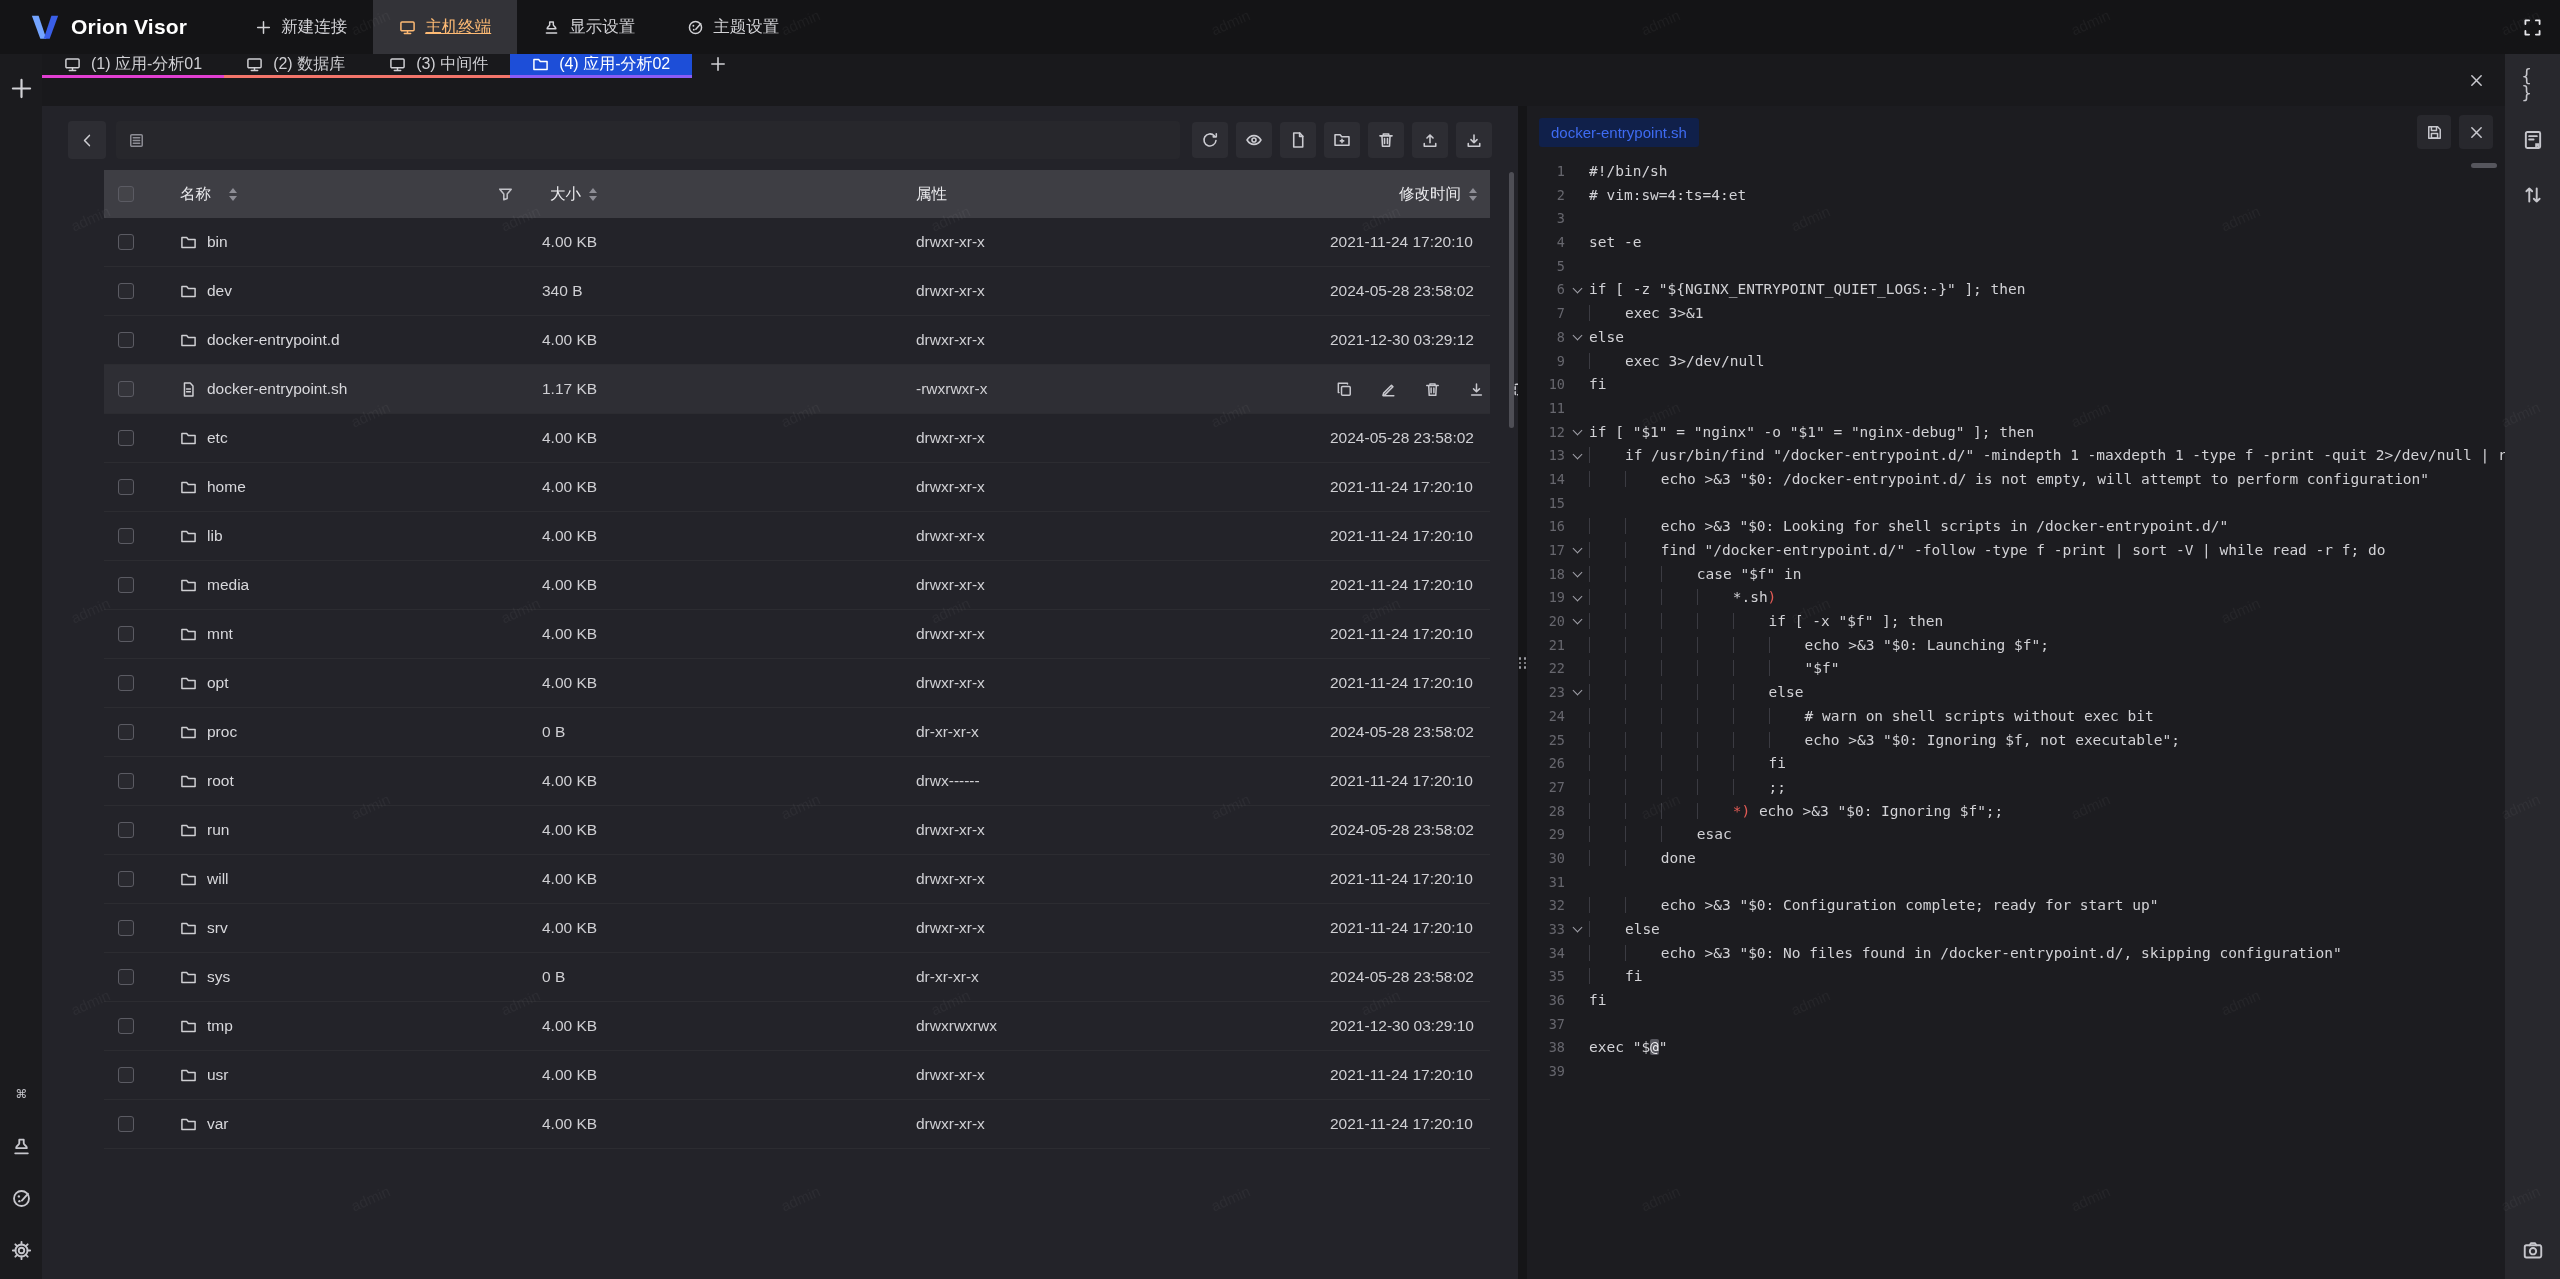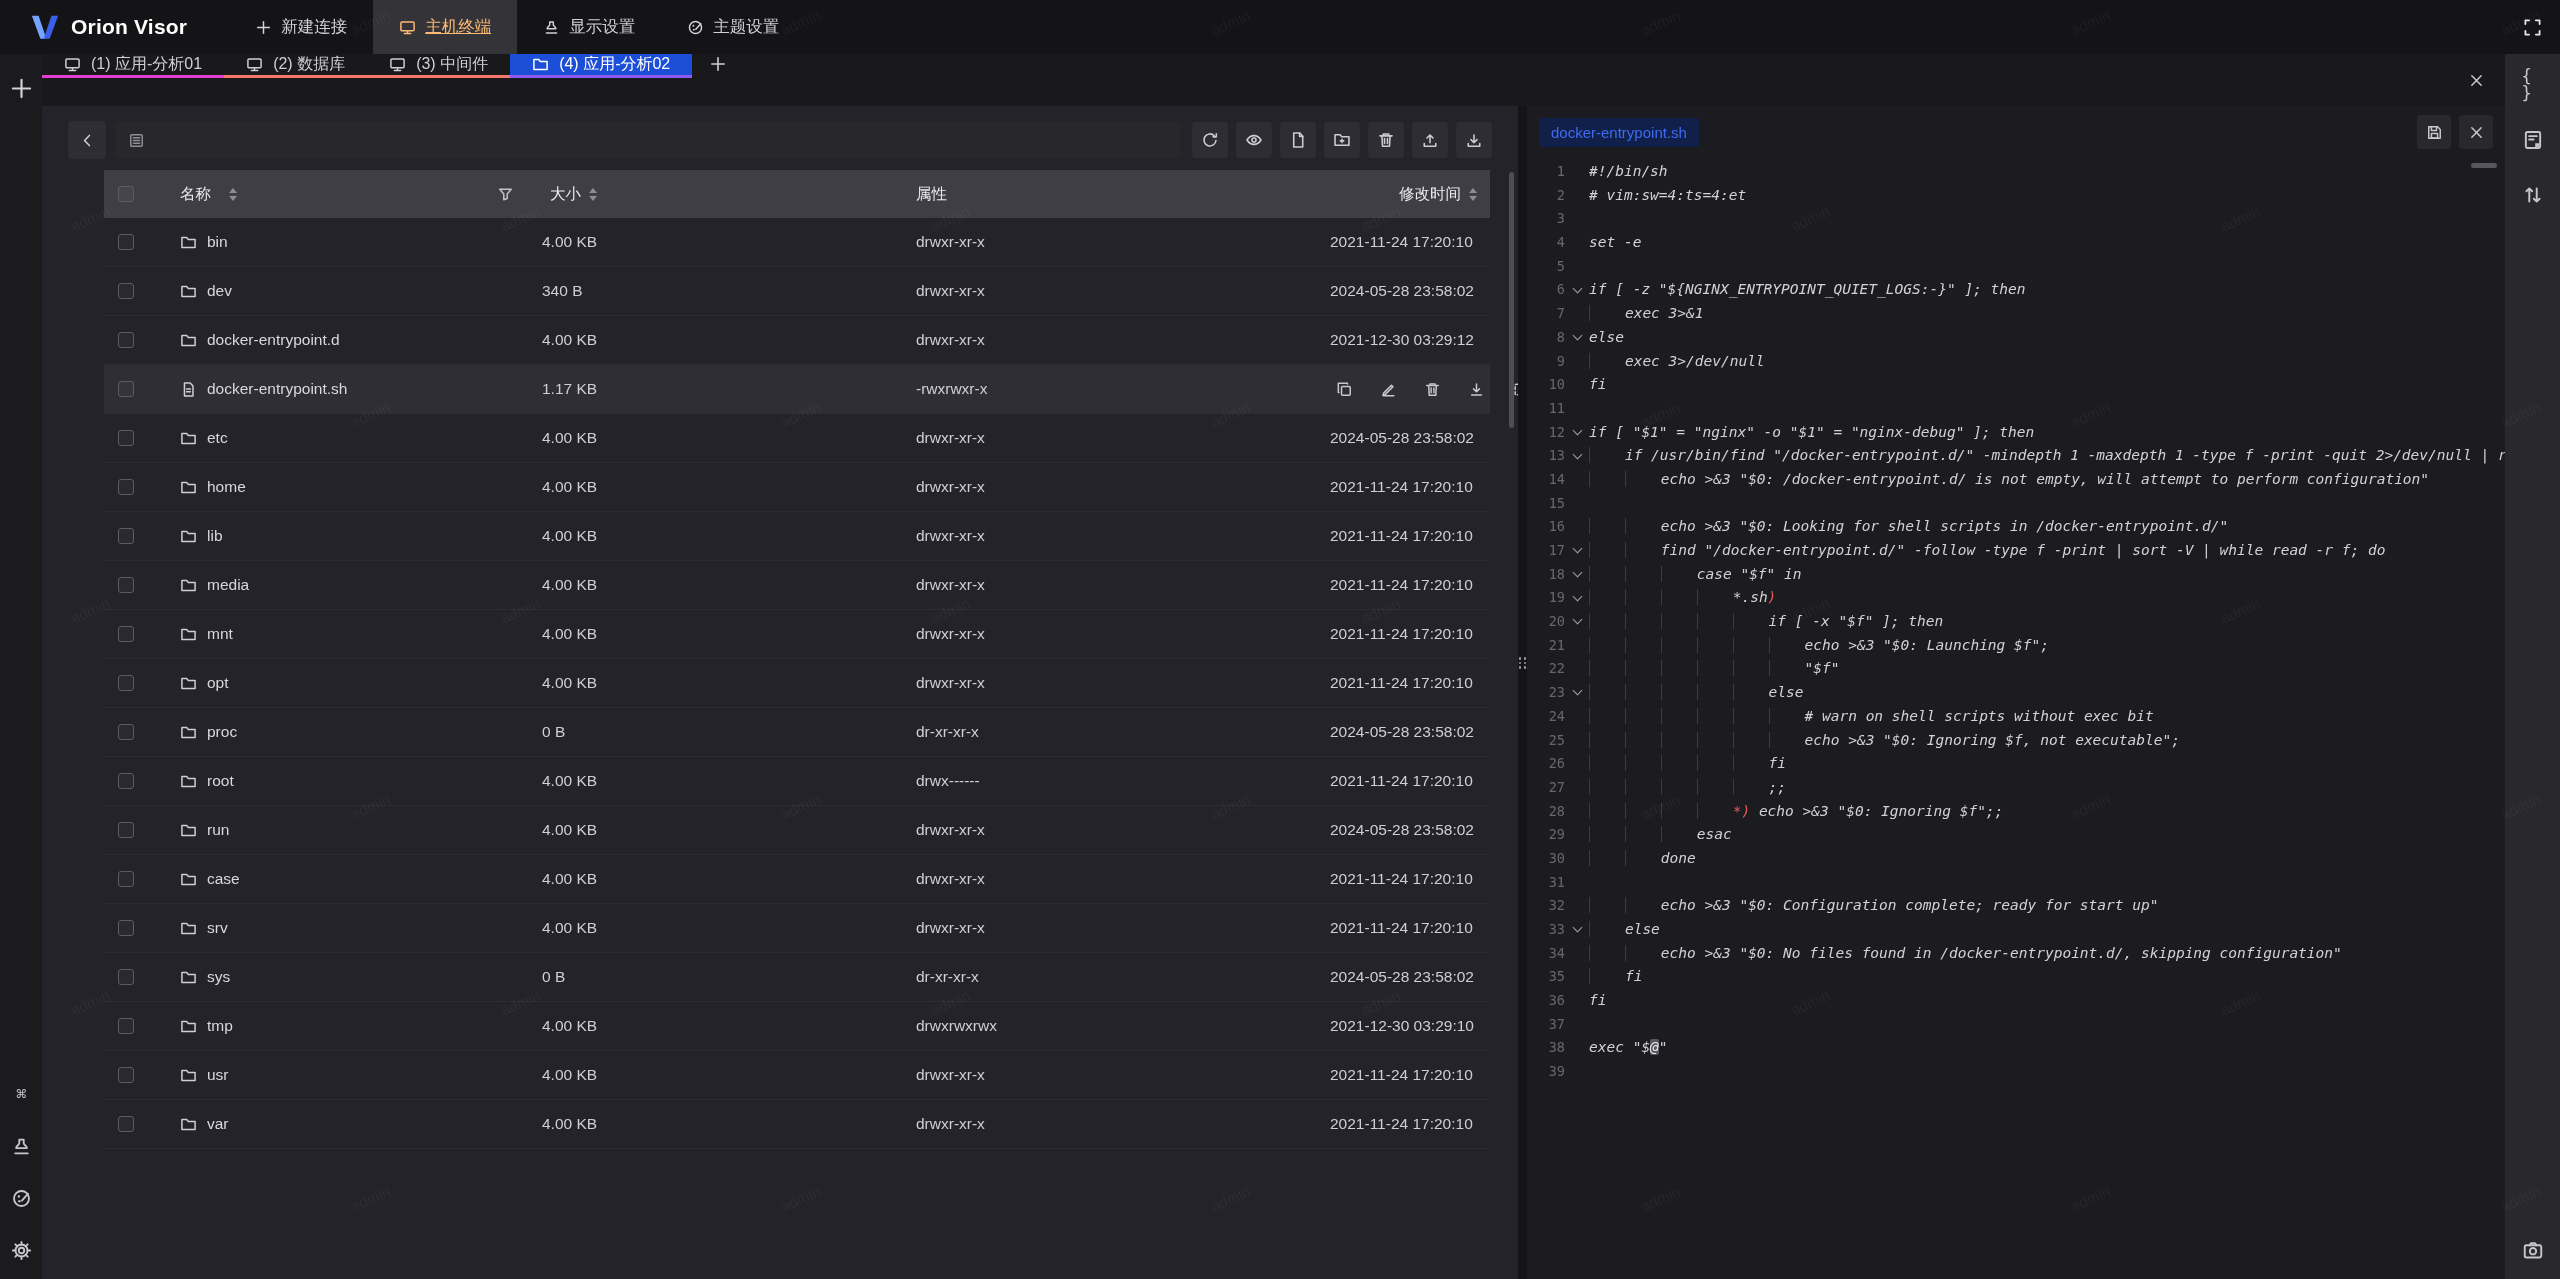--- a/index.html
+++ b/index.html
@@ -77,21 +77,21 @@
   
   .editor-panel{flex:1;background:#1c1c20;display:flex;flex-direction:column;position:relative;min-width:0;}
   .editor-header{height:52px;display:flex;align-items:center;padding:0 12px;gap:8px;}
   .file-chip{background:#10204a;color:#3e6bf2;font-size:15px;padding:6px 12px;border-radius:3px;cursor:pointer;}
   .ed-btn{width:34px;height:34px;background:#28282d;border:0;border-radius:4px;color:#c9c9cf;display:flex;align-items:center;justify-content:center;}
   .editor-body{flex:1;overflow:hidden;font-family:"DejaVu Sans Mono",monospace;font-size:14.5px;padding-top:2px;}
   .cl{display:flex;height:23.7px;line-height:23.7px;}
   .ln{width:38px;text-align:right;color:#67676e;font-size:13.5px;flex:none;}
   .fold{width:24px;flex:none;display:flex;align-items:center;justify-content:center;}
   .chev{width:7px;height:7px;border-left:1.6px solid #a0a0a8;border-bottom:1.6px solid #a0a0a8;transform:rotate(-45deg);margin-top:-4px;cursor:pointer;}
-  .ct{flex:1;white-space:pre;overflow:hidden;color:#d2d2d6;font-style:italic;}
+  .ct{flex:1;white-space:pre;overflow:hidden;color:#d2d2d6;}
   .indent{border-left:1px solid #3b3b42;}
   .red{color:#e25b55;}
   .cursor{background:#56565e;border-radius:2px;color:#ededf0;}
   .ed-scroll{position:absolute;top:57px;right:8px;width:26px;height:5px;background:#56565d;border-radius:3px;}
 
   
   .right-rail{width:55px;background:#28282d;display:flex;flex-direction:column;align-items:center;padding-top:20px;gap:33px;color:#c6c6cc;}
   .right-rail .cam{margin-bottom:18px;}
 
   
@@ -617,21 +617,21 @@
                 <div class="trow">
     <div class="c-cb">
                     <span class="cb"></span>
                   </div>
     <div class="c-name">
       <span class="ic s16 fic">
                       <svg viewBox="0 0 16 16" fill="none" stroke="currentColor" stroke-width="1.4" stroke-linecap="round" stroke-linejoin="round">
                         <path d="M1.8 3.4h4.5l1.5 1.7h6.4v7.5H1.8z"></path>
                       </svg>
                     </span>
-      <span class="fname">case</span>
+      <span class="fname">will</span>
     </div>
     <div class="c-size">4.00 KB</div>
     <div class="c-attr">drwxr-xr-x</div>
     <div class="c-time">2021-11-24 17:20:10</div>
   </div>
                 <div class="trow">
     <div class="c-cb">
                     <span class="cb"></span>
                   </div>
     <div class="c-name">

